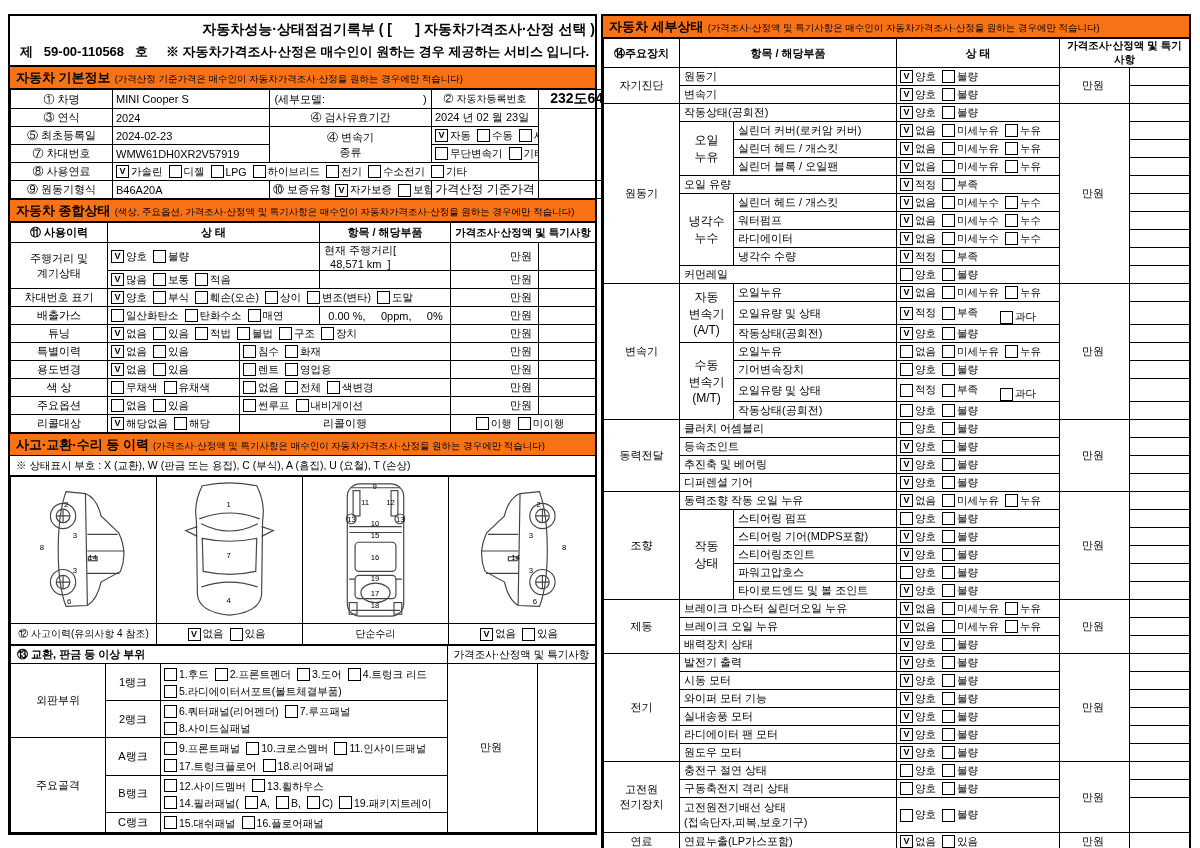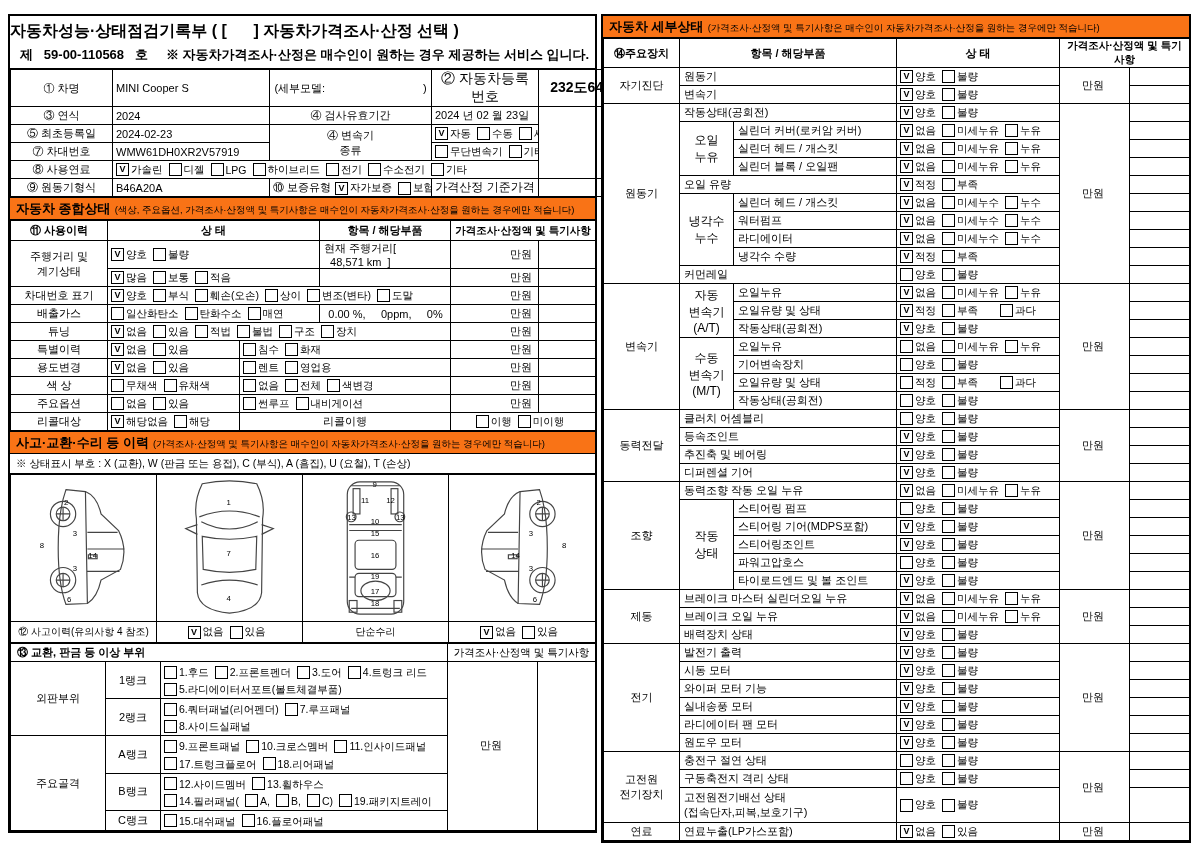--- a/index.html
+++ b/index.html
@@ -3,41 +3,41 @@
 <meta charset="utf-8">
 <style>
   html,body{margin:0;padding:0;background:#fff;color:#000;font-family:"Liberation Sans",sans-serif;}
   #page{position:relative;width:1200px;height:848px;background:#fff;overflow:hidden;}
   .panel{position:absolute;top:14px;border:2px solid #000;background:#fff;}
   #left-panel{left:8px;width:585px;}
   #right-panel{left:601px;width:586px;}
   table{border-collapse:collapse;width:100%;table-layout:fixed;}
   td{border:1px solid #000;font-size:11px;padding:0 3px;height:17px;overflow:hidden;vertical-align:middle;}
   tr.ch td{text-align:center;font-weight:600;height:19px;}
-  .trow{font-size:16px;font-weight:700;text-align:left;padding:5px 0 2px;white-space:pre;}
+  .trow{font-size:14px;font-weight:700;text-align:right;padding:5px 0 2px;white-space:pre;}
   .drow{font-size:13px;font-weight:700;padding:2px 10px 4px;white-space:pre;border-bottom:1px solid #000;}
   .sechead{background:#f97316;border-bottom:1px solid #000;padding:3px 6px 2px;line-height:14px;}
   .sechead b{font-size:13px;}
   .sechead small{font-size:9.5px;font-weight:400;margin-left:4px;}
   .sechead:not(:first-child){border-top:1px solid #000;}
   .lab{text-align:center;white-space:pre-line;}
   .glab{text-align:center;white-space:pre-line;}
   .slab{text-align:center;white-space:pre-line;padding:0 1px;font-size:12px;}
   .it{padding-left:4px;white-space:pre-line;}
   .st{white-space:nowrap;}
   .pr{text-align:right;padding-right:6px;}
   .detail .pr,.exch .pr{text-align:center;}
   .center{text-align:center;}
   .pre{white-space:pre;text-align:center;}
   .regno{font-weight:700;font-size:14px;text-align:center;}
   .val{text-align:left;}
   .ck{display:inline-flex;align-items:center;margin-right:6px;font-size:10.5px;white-space:nowrap;vertical-align:middle;}
   .ck .cl{white-space:pre;}
   .bx{display:inline-block;width:11px;height:11px;border:1.5px solid #000;line-height:10px;font-size:9px;font-weight:700;text-align:center;margin-right:2px;flex:none;background:#fff;}
-  .gap{margin-left:16px;}
+  .gap{margin-left:16px;margin-top:8px;}
   .legend{font-size:10.5px;padding:2px 6px 3px;border-bottom:1px solid #000;line-height:14px;}
   .diag td{height:146px;padding:0;text-align:center;vertical-align:middle;}
   .acc td{height:20px;font-size:10px;padding:0 2px;}
   .carsvg{width:100%;height:144px;display:block;}
   .carsvg text{font-size:8px;fill:#000;stroke:none;font-family:"Liberation Sans",sans-serif;}
   .ckline{line-height:16px;}
   .exch td.ckl{padding:1px 3px;}
   .xh{font-weight:600;padding-left:6px;}
   tr.tall td{height:34px;}
   .mid{vertical-align:middle;}
@@ -45,28 +45,29 @@
 </style>
 </head>
 <body>
 
 <div id="page">
 
   <section class="panel" id="left-panel">
     <div class="trow">자동차성능·상태점검기록부 ( [      ] 자동차가격조사·산정 선택 )</div>
     <div class="drow"><span>제</span>   <span>59-00-110568</span>   <span>호</span>     <span>※ 자동차가격조사·산정은 매수인이 원하는 경우 제공하는 서비스 입니다.</span></div>
 
+    <div class="sechead"><b>자동차 기본정보</b><small>(가격산정 기준가격은 매수인이 자동차가격조사·산정을 원하는 경우에만 적습니다)</small></div>
 
     <table class="basic">
       <tbody>
           <tr>
         <td style="width:95px" class="lab">① 차명</td>
         <td style="width:150px">MINI Cooper S</td>
         <td style="width:155px" class="pre">(세부모델:                                )</td>
-        <td style="width:100px;font-size:14px" class="lab">② 자동차등록번호</td>
+        <td style="width:100px;font-size:10px" class="lab">② 자동차등록번호</td>
         <td style="width:85px" class="regno">232도6405</td>
       </tr>
       <tr>
         <td style="width:95px" class="lab">③ 연식</td>
         <td style="width:85px" class="val">2024</td>
         <td style="width:190px" class="lab">④ 검사유효기간</td>
         <td style="width:215px" class="pre">2024 년 02 월 23일     ~      2028 년 02 월 22일</td>
       </tr>
       <tr>
         <td style="width:95px" class="lab">⑤ 최초등록일</td>

